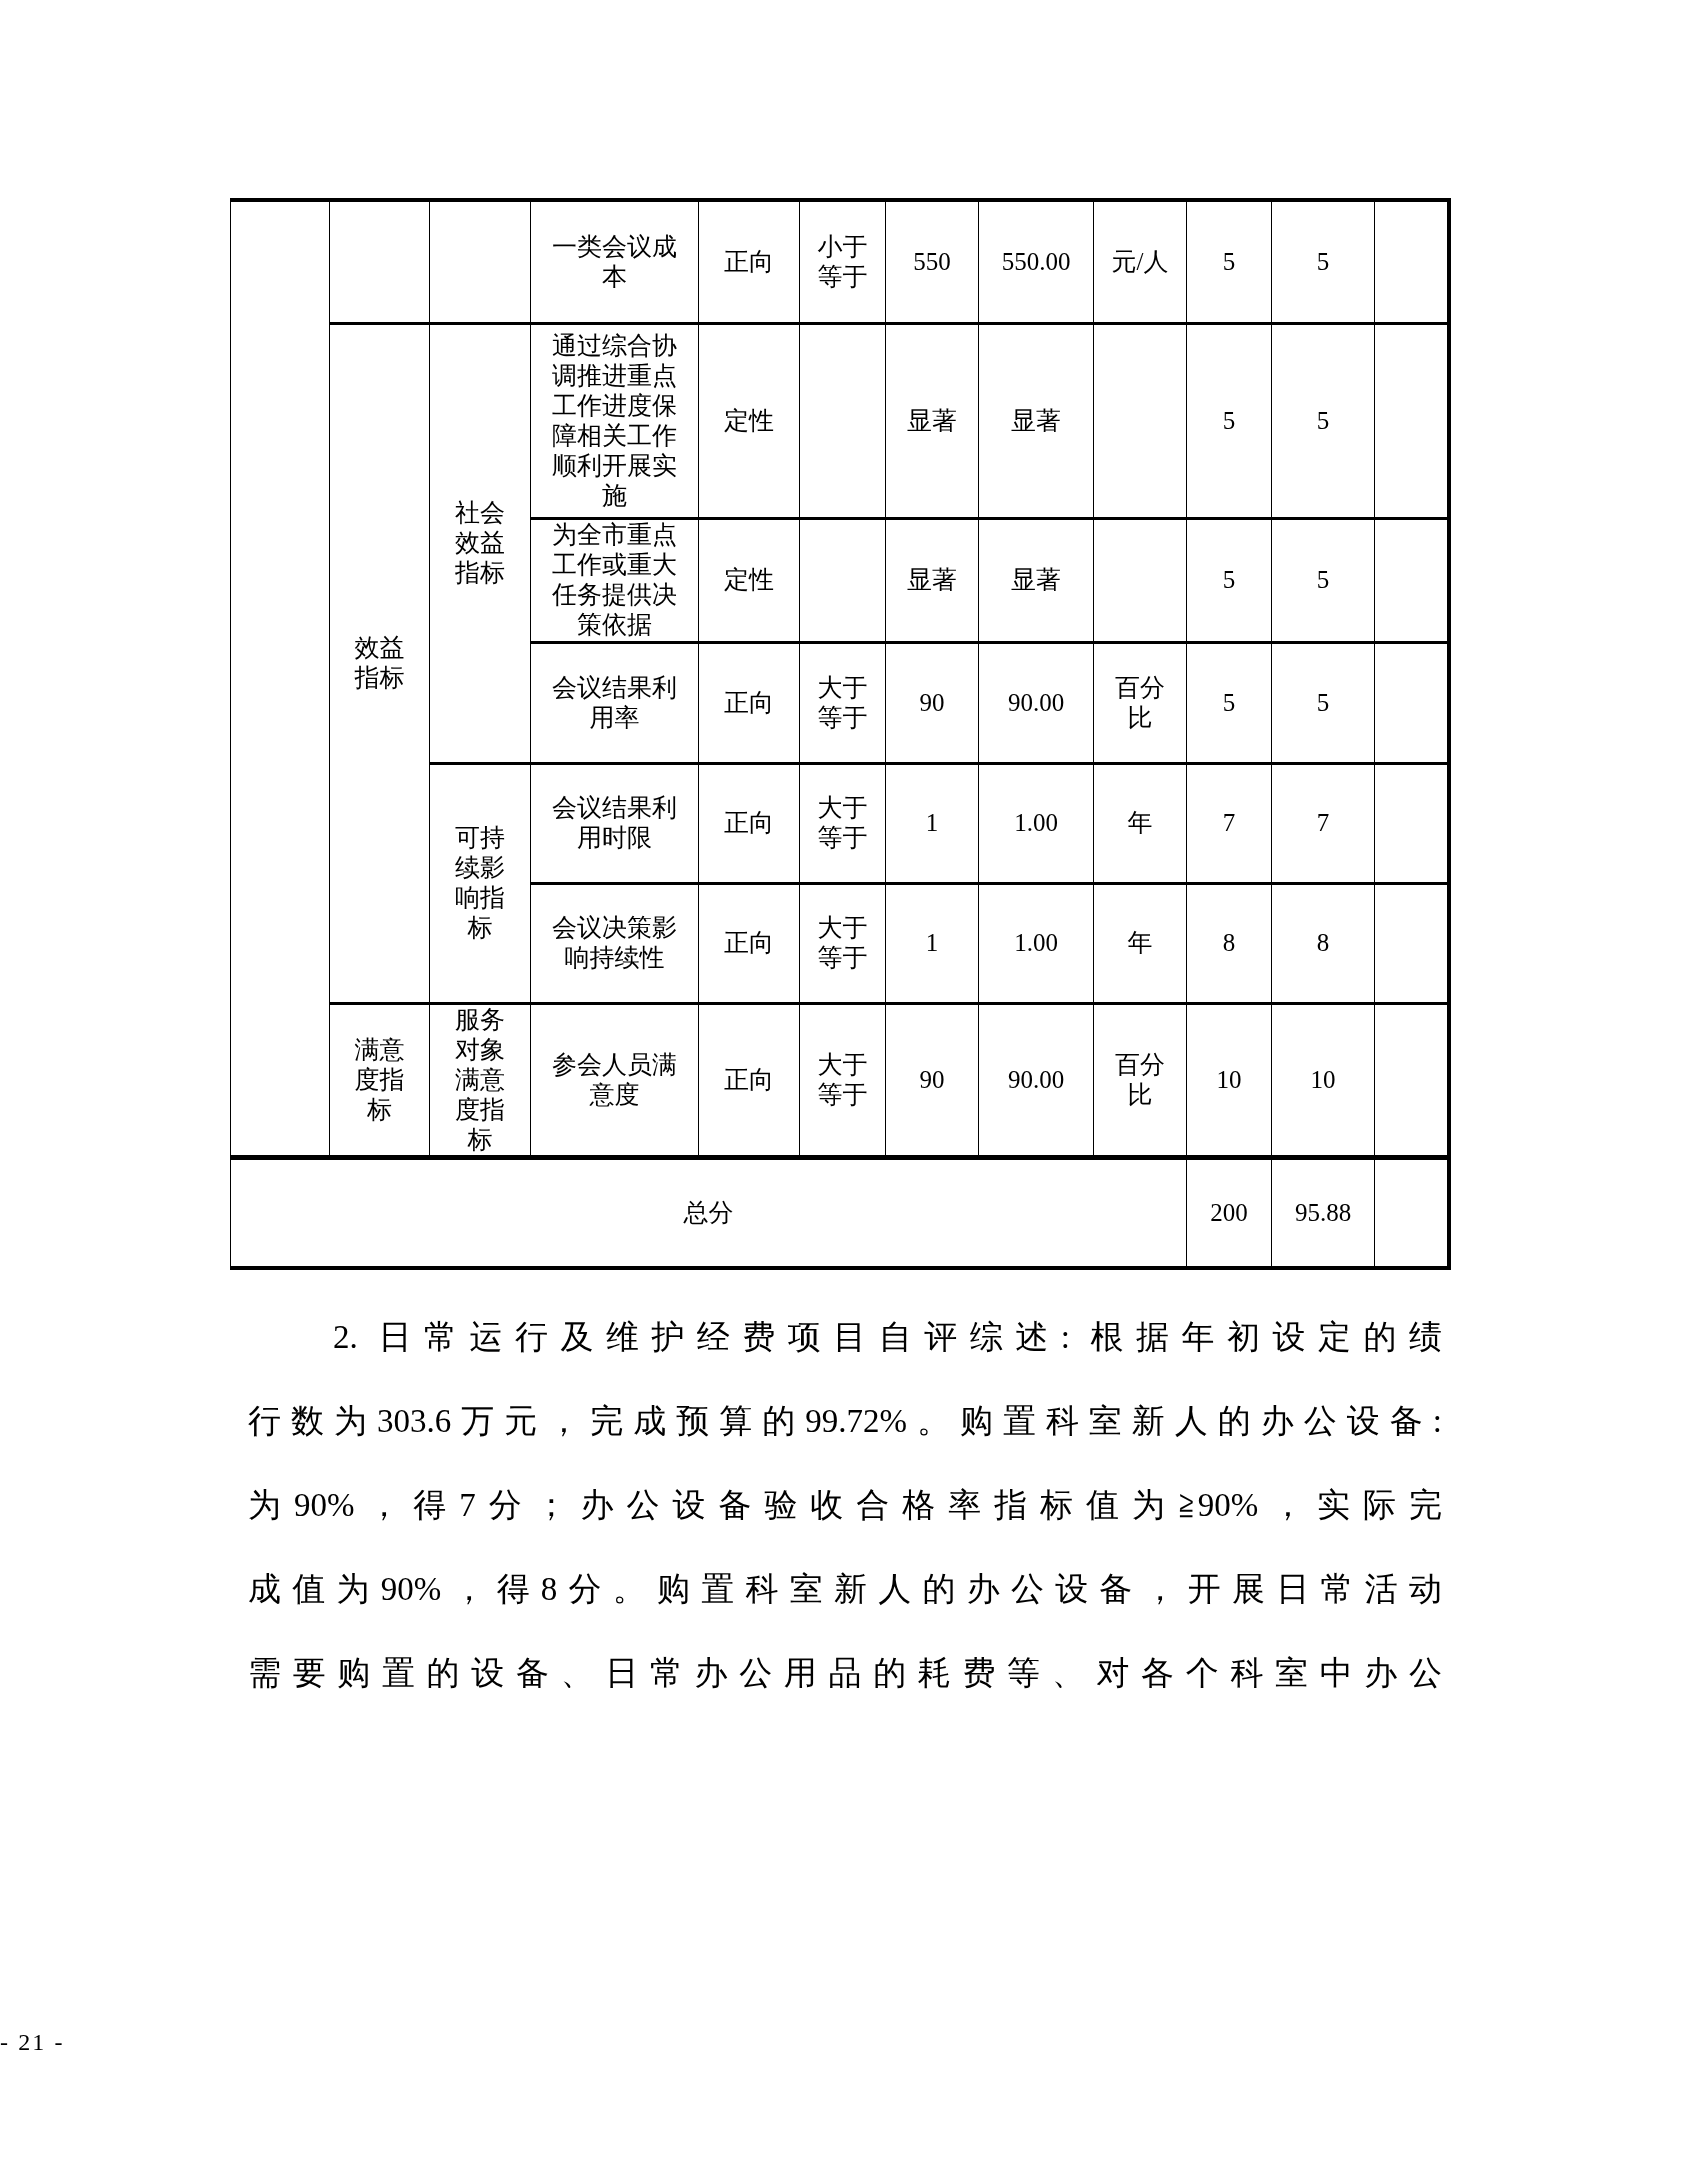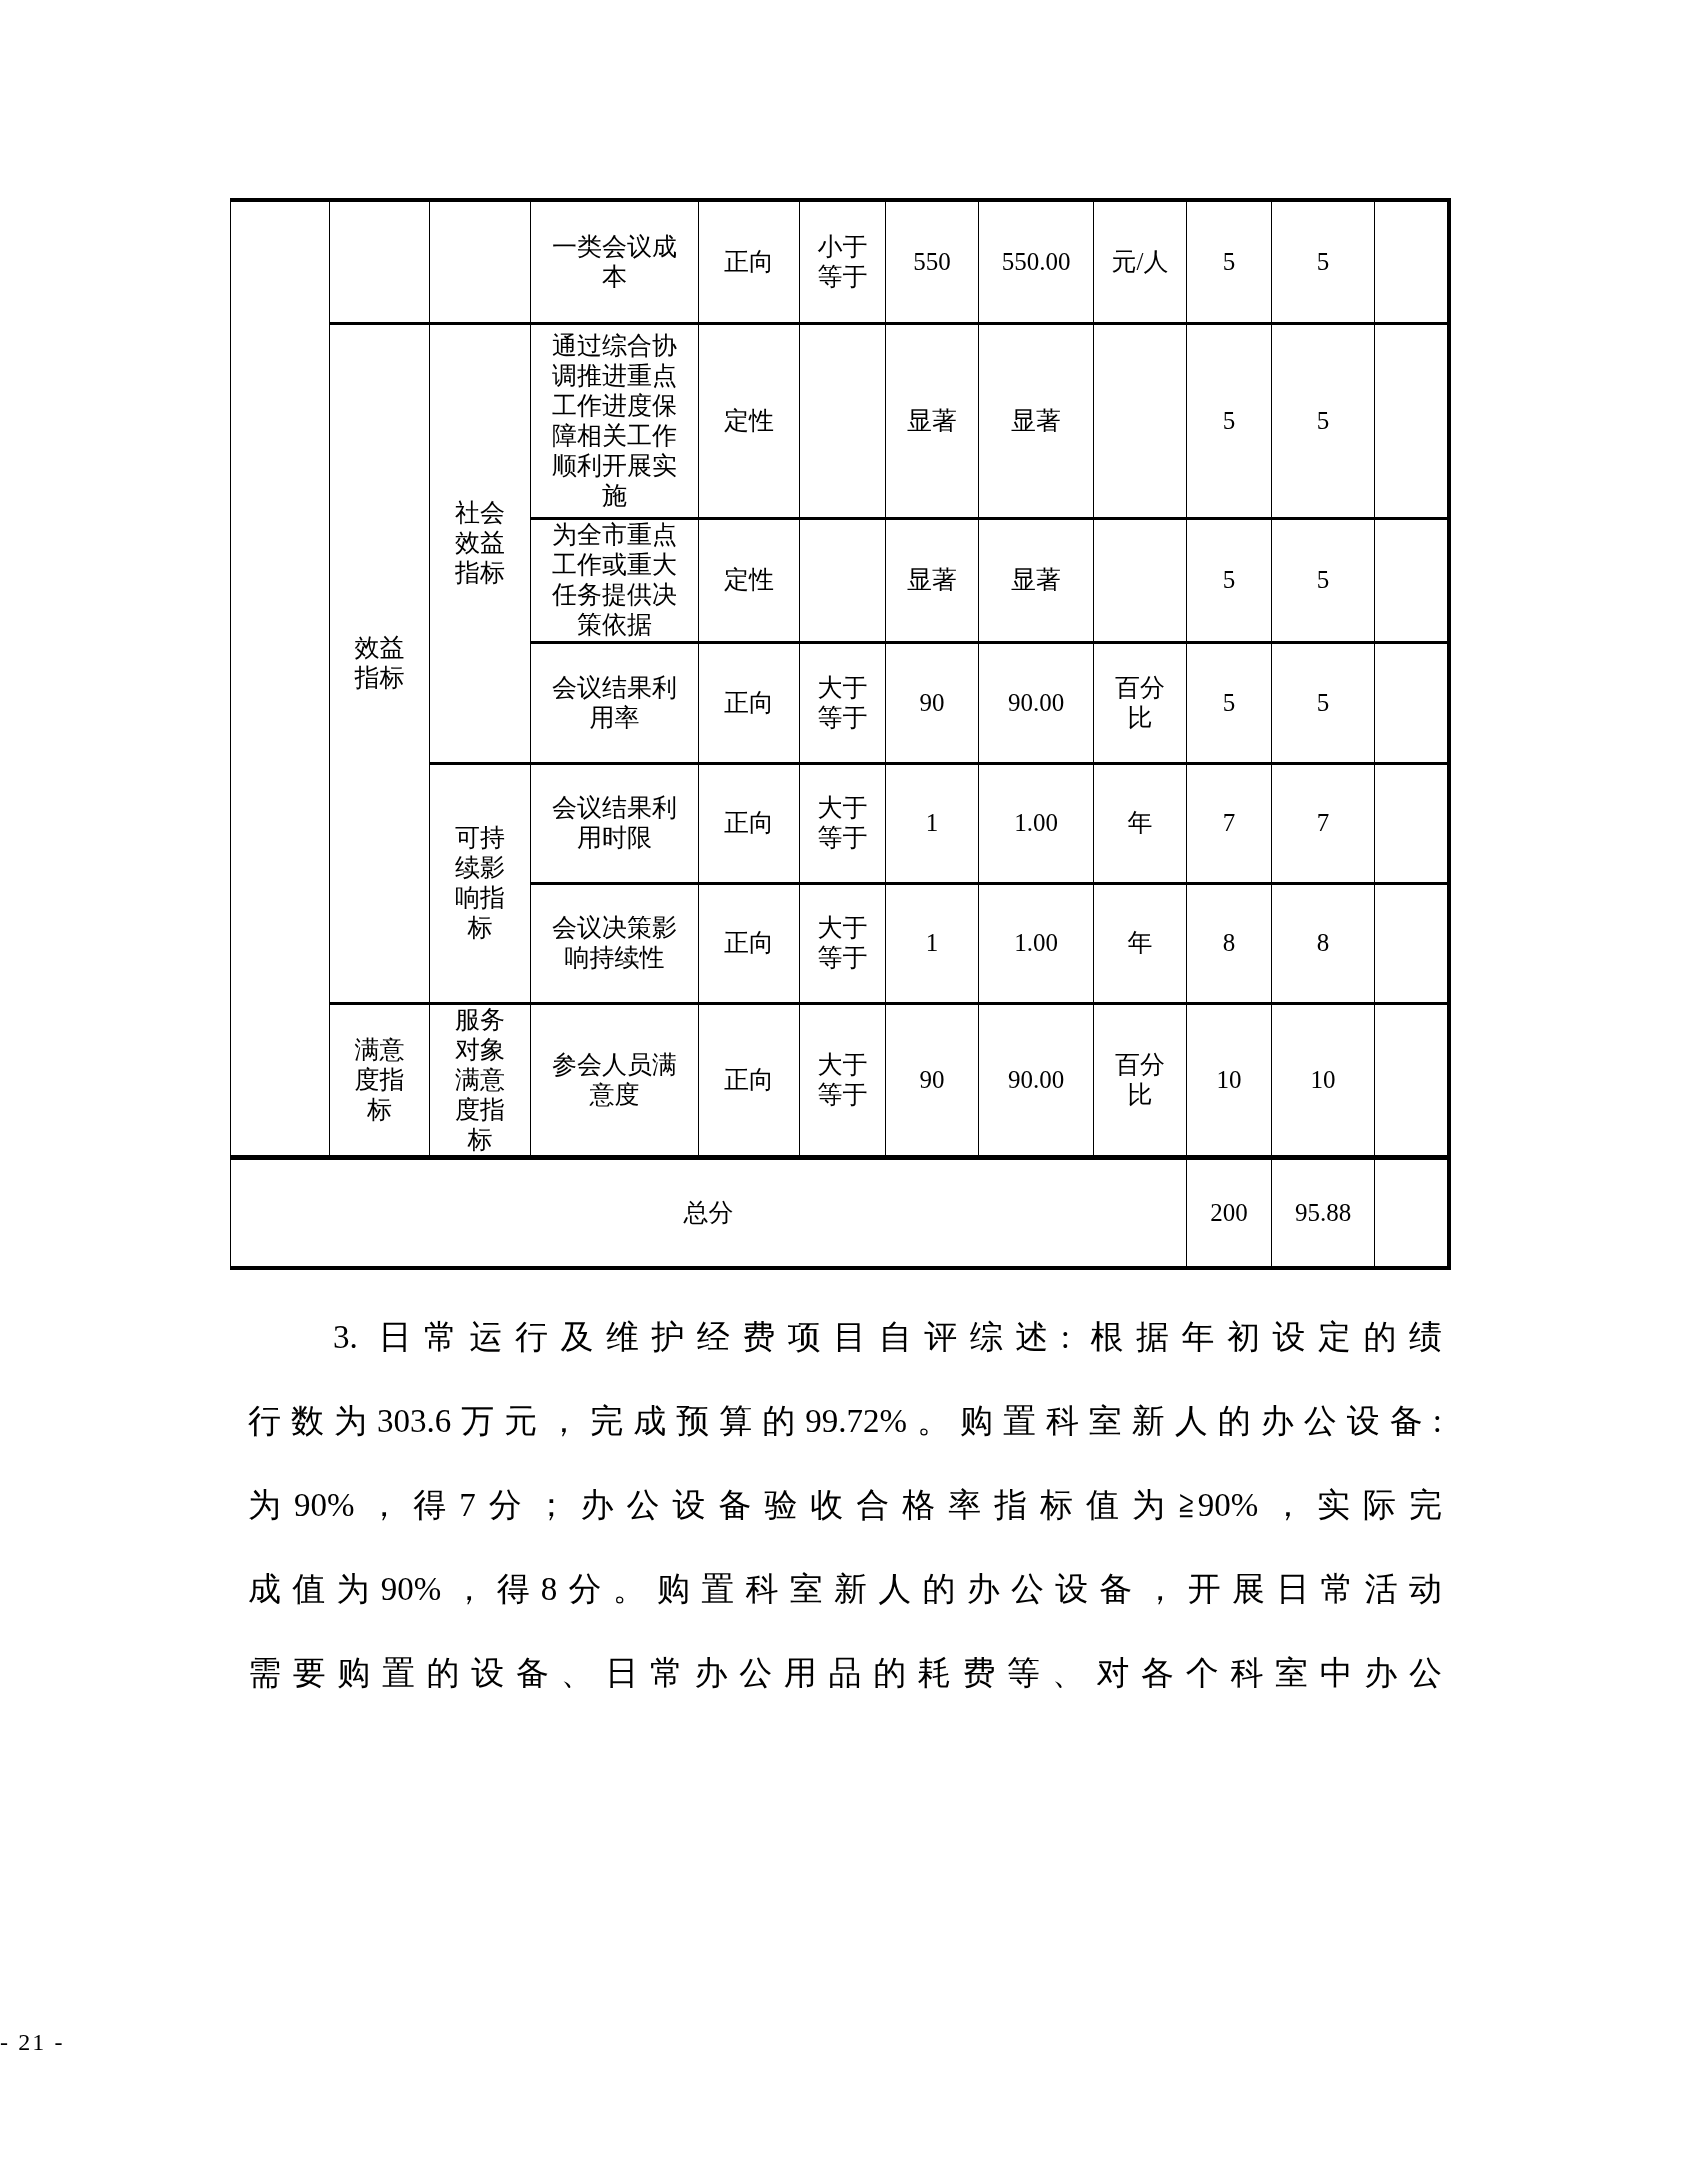--- a/index.html
+++ b/index.html
@@ -234,21 +234,21 @@
       <td colspan="9">总分</td>
       <td>200</td>
       <td>95.88</td>
       <td></td>
     </tr>
   </tbody>
     </table>
 </div>
 
 <div class="para">
-  <div class="line indent">3. 日常运行及维护经费项目自评综述: 根据年初设定的绩</div>
+  <div class="line indent">2. 日常运行及维护经费项目自评综述: 根据年初设定的绩</div>
   <div class="line">行数为303.6万元，完成预算的99.72%。购置科室新人的办公设备:</div>
   <div class="line">为90%，得7分；办公设备验收合格率指标值为≧90%，实际完</div>
   <div class="line">成值为90%，得8分。购置科室新人的办公设备，开展日常活动</div>
   <div class="line">需要购置的设备、日常办公用品的耗费等、对各个科室中办公</div>
 </div>
 
 <div class="pagenum">- 21 -</div>
 
 
 </body></html>

